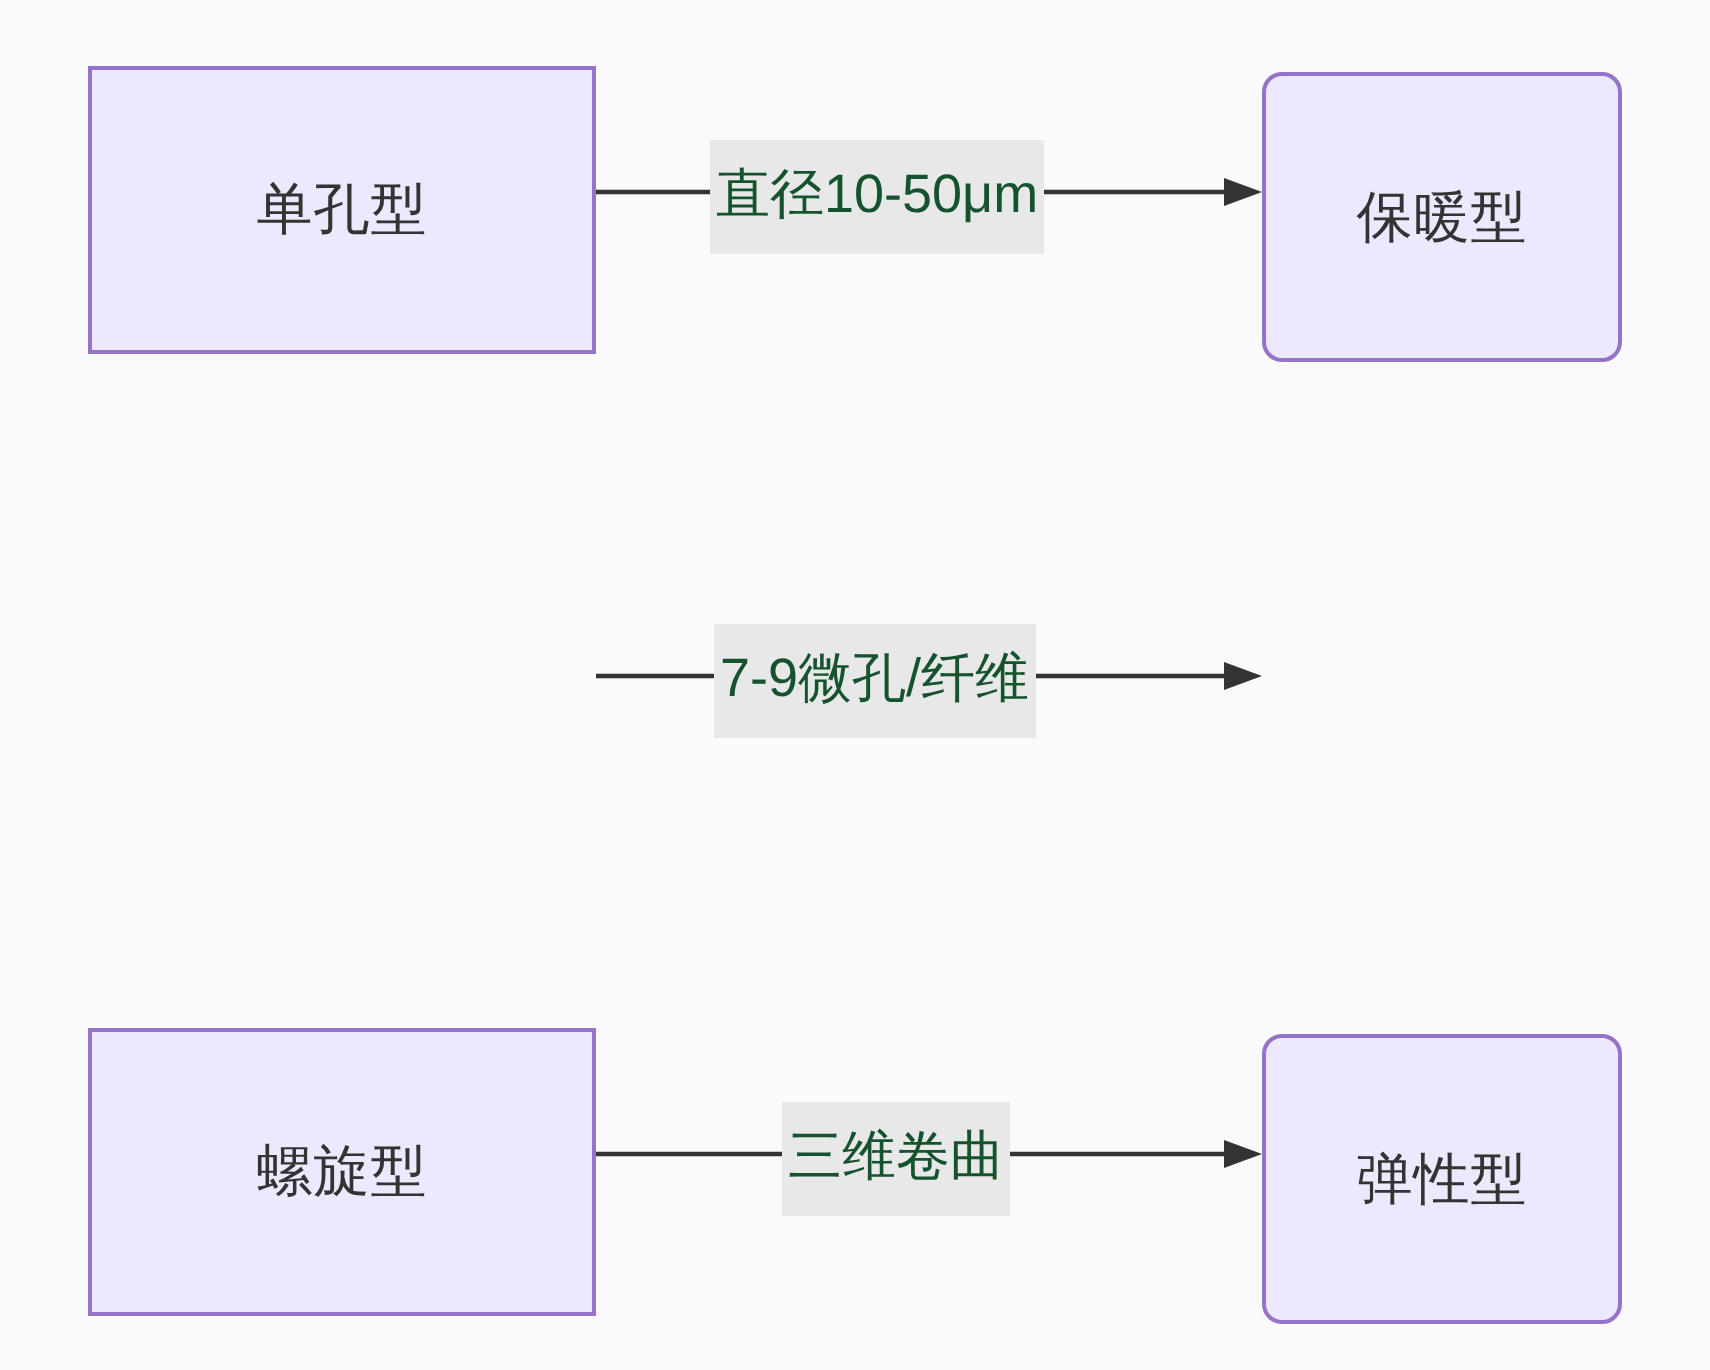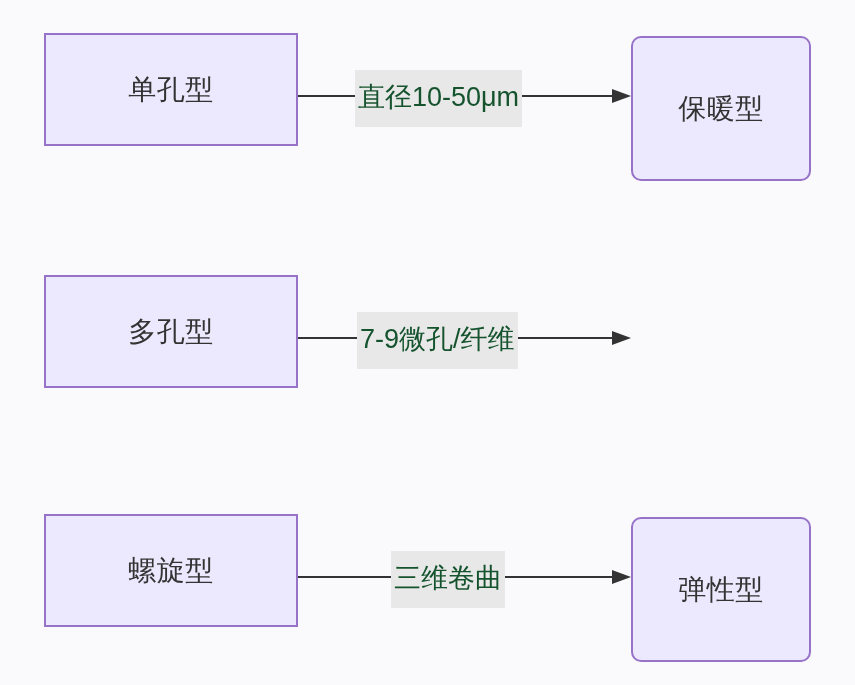--- a/index.html
+++ b/index.html
@@ -43,21 +43,21 @@
     color: #333333;
     line-height: 1;
     letter-spacing: 0.5px;
     white-space: nowrap;
   }
 
   .node-source {
     left: 44px;
     top: 0px;
     width: 254px;
-    height: 113px;
+    height: 144px;
     border-radius: 0px;
   }
   .node-target {
     left: 631px;
     top: 3px;
     width: 180px;
     height: 145px;
     border-radius: 10px;
   }
 
@@ -112,23 +112,20 @@
     </div>
 
     <div class="edge-label wide">直径10-50μm</div>
 
     <div class="node node-target">
       <span class="node-label">保暖型</span>
     </div>
   </div>
 
   <div class="flow-row" id="row-1">
-    <div class="node node-source">
-      <span class="node-label">多孔型</span>
-    </div>
 
     <div class="edge">
       <svg width="333" height="14" viewBox="0 0 333 14">
         <line x1="0" y1="7" x2="316" y2="7" stroke="#333333" stroke-width="2.2"></line>
         <polygon points="314,0 333,7 314,14" fill="#333333"></polygon>
       </svg>
     </div>
 
     <div class="edge-label mid">7-9微孔/纤维</div>
 

